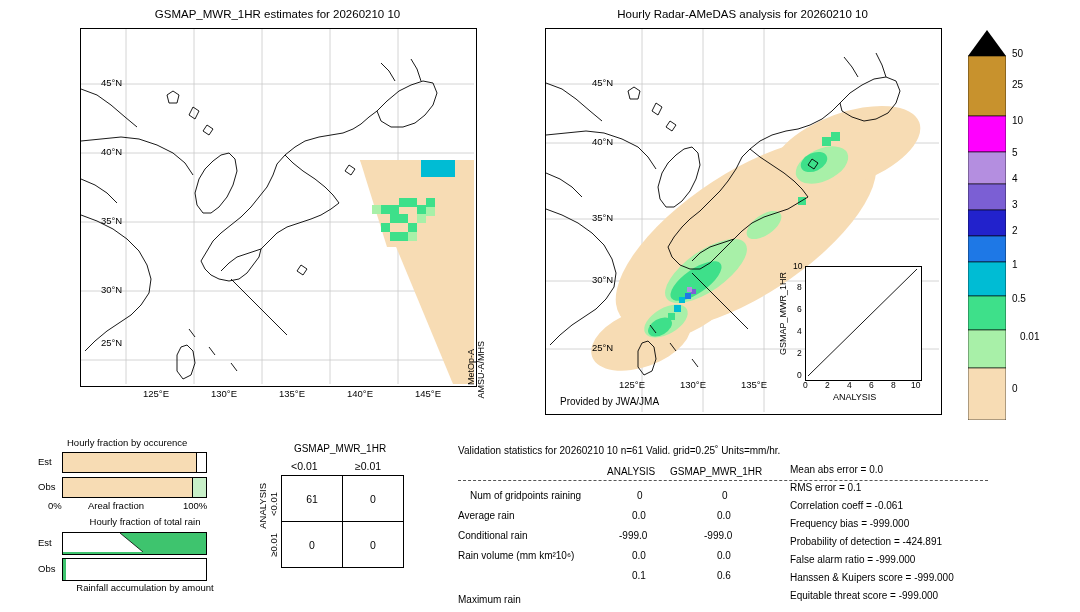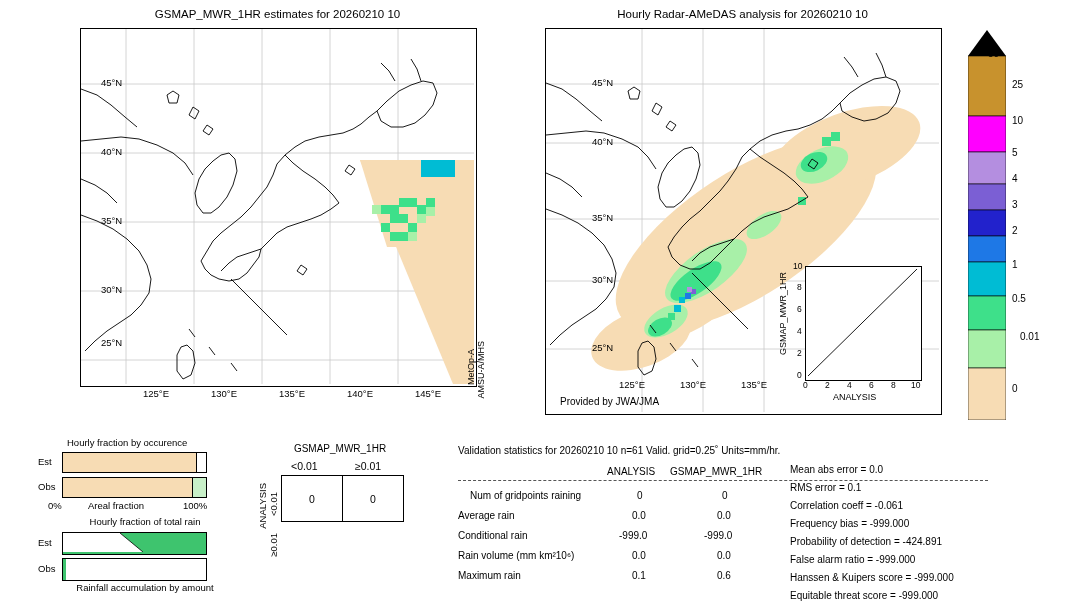--- a/index.html
+++ b/index.html
@@ -230,21 +230,21 @@
     <rect x="0" y="122" width="38" height="32" fill="#b48ee0" stroke="#000" stroke-width="0.6"></rect>
     <rect x="0" y="154" width="38" height="26" fill="#7b5fd4" stroke="#000" stroke-width="0.6"></rect>
     <rect x="0" y="180" width="38" height="26" fill="#2222cc" stroke="#000" stroke-width="0.6"></rect>
     <rect x="0" y="206" width="38" height="26" fill="#1e78e6" stroke="#000" stroke-width="0.6"></rect>
     <rect x="0" y="232" width="38" height="34" fill="#00bcd4" stroke="#000" stroke-width="0.6"></rect>
     <rect x="0" y="266" width="38" height="34" fill="#3ee08a" stroke="#000" stroke-width="0.6"></rect>
     <rect x="0" y="300" width="38" height="38" fill="#a8f0a8" stroke="#000" stroke-width="0.6"></rect>
     <rect x="0" y="338" width="38" height="52" fill="#f7dcb4" stroke="#000" stroke-width="0.6"></rect>
   </svg>
 </div>
-<div class="abs cbarlab" style="left:961px;top:48px;padding-left:27px;">50</div>
+<div class="abs cbarlab" style="left:985px;top:48px;padding-left:27px;">50</div>
 <div class="abs cbarlab" style="left:1012px;top:79px;">25</div>
 <div class="abs cbarlab" style="left:1012px;top:115px;">10</div>
 <div class="abs cbarlab" style="left:1012px;top:147px;">5</div>
 <div class="abs cbarlab" style="left:1012px;top:173px;">4</div>
 <div class="abs cbarlab" style="left:1012px;top:199px;">3</div>
 <div class="abs cbarlab" style="left:1012px;top:225px;">2</div>
 <div class="abs cbarlab" style="left:1012px;top:259px;">1</div>
 <div class="abs cbarlab" style="left:1012px;top:293px;">0.5</div>
 <div class="abs cbarlab" style="left:1012px;top:331px;margin-left:8px;">0.01</div>
 <div class="abs cbarlab" style="left:1012px;top:383px;">0</div>
@@ -288,20 +288,24 @@
 
 <div class="abs smallttl" style="left:275px;top:443px;width:130px;">GSMAP_MWR_1HR</div>
 <div class="abs" style="left:291px;top:460px;font-size:10.5px;">&lt;0.01</div>
 <div class="abs" style="left:355px;top:460px;font-size:10.5px;">≥0.01</div>
 <div class="abs" style="left:257px;top:483px;writing-mode:vertical-rl;transform:rotate(180deg);font-size:9.5px;">ANALYSIS</div>
 <div class="abs" style="left:268px;top:492px;font-size:9.5px;writing-mode:vertical-rl;transform:rotate(180deg);">&lt;0.01</div>
 <div class="abs" style="left:268px;top:533px;font-size:9.5px;writing-mode:vertical-rl;transform:rotate(180deg);">≥0.01</div>
 
 <table class="abs ctab" style="left:281px;top:475px;">
   <tbody>
+      <tr>
+    <td style="width:60px;height:45px;">61</td>
+    <td style="width:60px;height:45px;">0</td>
+  </tr>
   <tr>
     <td style="width:60px;height:45px;">0</td>
     <td style="width:60px;height:45px;">0</td>
   </tr>
 </tbody>
   </table>
 
 <div class="abs stat" style="left:458px;top:445px;">Validation statistics for 20260210 10  n=61 Valid. grid=0.25˚ Units=mm/hr.</div>
 <div class="abs" style="left:458px;top:480px;width:530px;border-top:1px dashed #555;"></div>
 <div class="abs stat" style="left:607px;top:466px;">ANALYSIS</div>
@@ -316,21 +320,21 @@
 <div class="abs stat" style="left:717px;top:510px;">0.0</div>
 
 <div class="abs stat" style="left:458px;top:530px;">Conditional rain</div>
 <div class="abs stat" style="left:619px;top:530px;">-999.0</div>
 <div class="abs stat" style="left:704px;top:530px;">-999.0</div>
 
 <div class="abs stat" style="left:458px;top:550px;">Rain volume (mm km²10⁶)</div>
 <div class="abs stat" style="left:632px;top:550px;">0.0</div>
 <div class="abs stat" style="left:717px;top:550px;">0.0</div>
 
-<div class="abs stat" style="left:458px;top:570px;">Maximum rain</div>
+<div class="abs stat" style="left:458px;top:594px;">Maximum rain</div>
 <div class="abs stat" style="left:632px;top:570px;">0.1</div>
 <div class="abs stat" style="left:717px;top:570px;">0.6</div>
 
 <div class="abs stat" style="left:790px;top:464px;text-align:center;">Mean abs error =   0.0</div>
 <div class="abs stat" style="left:790px;top:482px;">RMS error =   0.1</div>
 <div class="abs stat" style="left:790px;top:500px;">Correlation coeff = -0.061</div>
 <div class="abs stat" style="left:790px;top:518px;">Frequency bias = -999.000</div>
 <div class="abs stat" style="left:790px;top:536px;">Probability of detection = -424.891</div>
 <div class="abs stat" style="left:790px;top:554px;">False alarm ratio = -999.000</div>
 <div class="abs stat" style="left:790px;top:572px;">Hanssen &amp; Kuipers score = -999.000</div>

